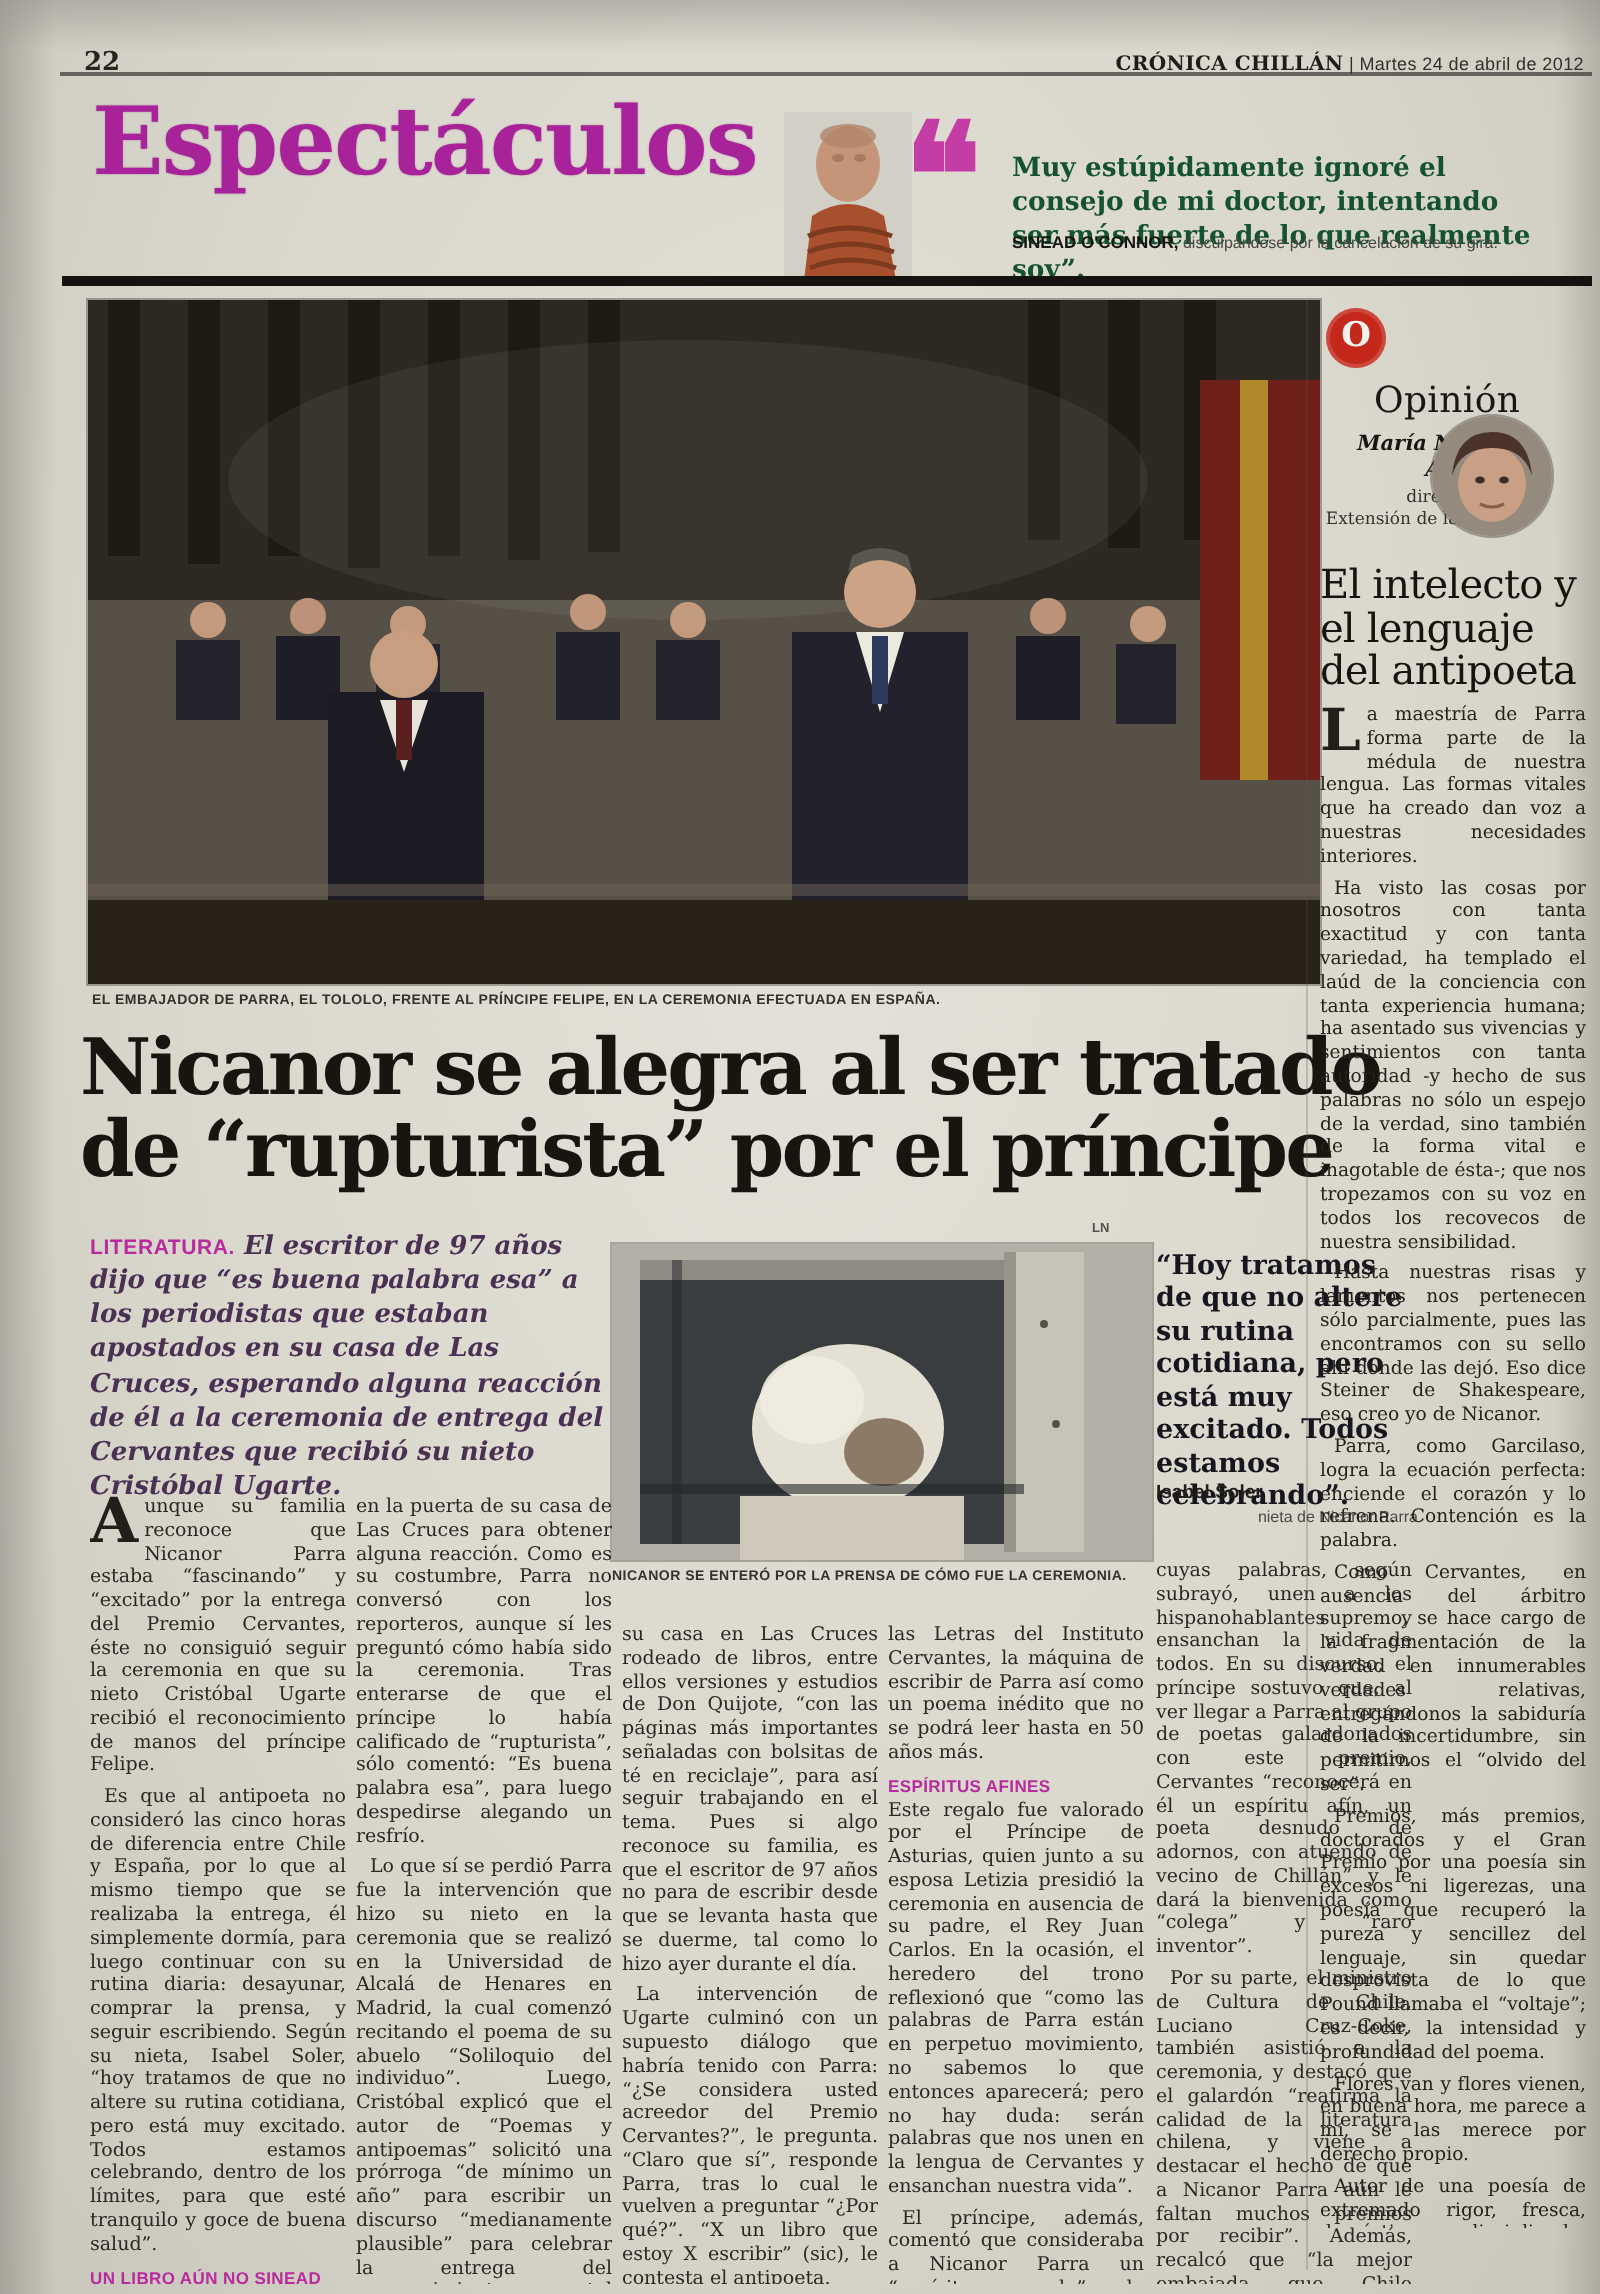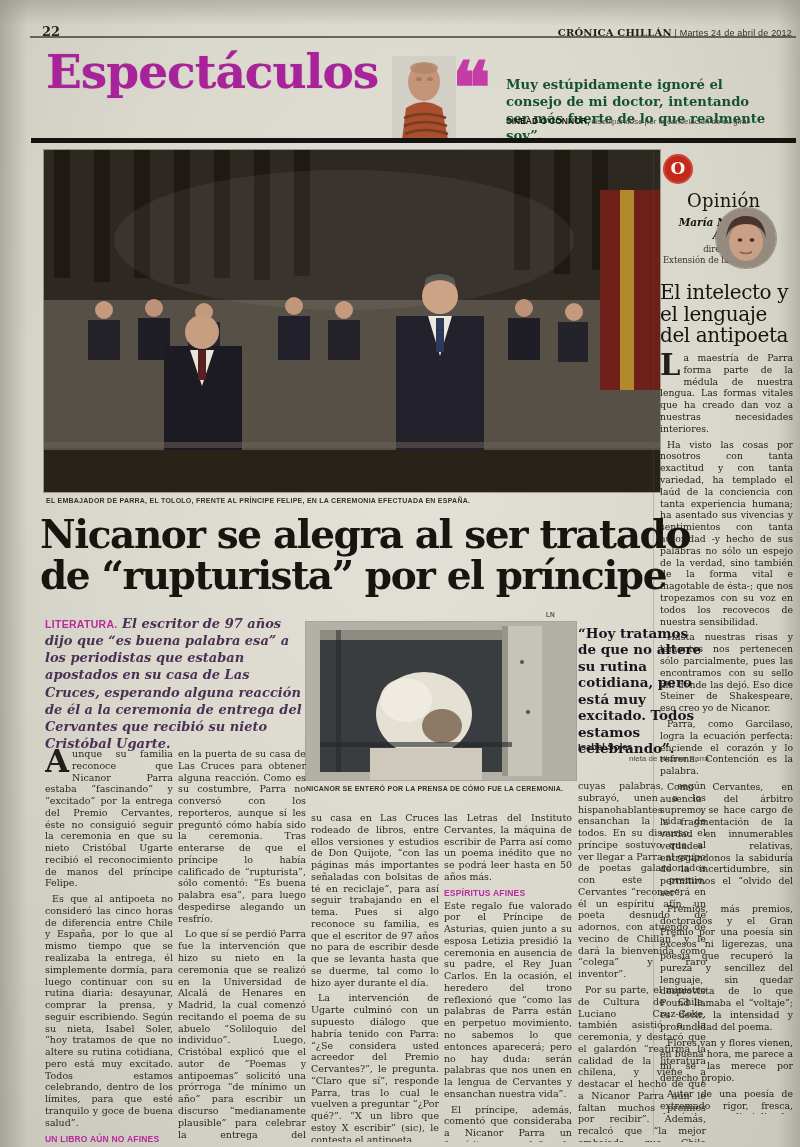--- a/index.html
+++ b/index.html
@@ -188,21 +188,21 @@
 </div>
 <div class="abs caption photo2-caption">NICANOR SE ENTERÓ POR LA PRENSA DE CÓMO FUE LA CEREMONIA.</div>
 
 <div class="abs pullquote">“Hoy tratamos de que no altere su rutina cotidiana, pero está muy excitado. Todos estamos celebrando”.</div>
 <div class="abs pq-author">Isabel Soler</div>
 <div class="abs pq-role">nieta de Nicanor Parra</div>
 
 <div class="abs col c1">
     <div class="blk p first"><span class="dropcap">A</span>unque su familia reconoce que Nicanor Parra estaba “fascinando” y “excitado” por la entrega del Premio Cervantes, éste no consiguió seguir la ceremonia en que su nieto Cristóbal Ugarte recibió el reconocimiento de manos del príncipe Felipe.</div>
     <div class="blk p">Es que al antipoeta no consideró las cinco horas de diferencia entre Chile y España, por lo que al mismo tiempo que se realizaba la entrega, él simplemente dormía, para luego continuar con su rutina diaria: desayunar, comprar la prensa, y seguir escribiendo. Según su nieta, Isabel Soler, “hoy tratamos de que no altere su rutina cotidiana, pero está muy excitado. Todos estamos celebrando, dentro de los límites, para que esté tranquilo y goce de buena salud”.</div>
-    <div class="blk subhead">UN LIBRO AÚN NO AFINES</div>
+    <div class="blk subhead">UN LIBRO AÚN NO SINEAD</div>
   </div>
 <div class="abs col c2">
     <div class="blk p first">en la puerta de su casa de Las Cruces para obtener alguna reacción. Como es su costumbre, Parra no conversó con los reporteros, aunque sí les preguntó cómo había sido la ceremonia. Tras enterarse de que el príncipe lo había calificado de “rupturista”, sólo comentó: “Es buena palabra esa”, para luego despedirse alegando un resfrío.</div>
     <div class="blk p">Lo que sí se perdió Parra fue la intervención que hizo su nieto en la ceremonia que se realizó en la Universidad de Alcalá de Henares en Madrid, la cual comenzó recitando el poema de su abuelo “Soliloquio del individuo”. Luego, Cristóbal explicó que el autor de “Poemas y antipoemas” solicitó una prórroga “de mínimo un año” para escribir un discurso “medianamente plausible” para celebrar la entrega del reconocimiento, pues tal como él mismo le había confesado pocas horas antes del acto “Don Quijote no cabe en un fin de semana”.</div>
   </div>
 <div class="abs col c3">
     <div class="blk p first">su casa en Las Cruces rodeado de libros, entre ellos versiones y estudios de Don Quijote, “con las páginas más importantes señaladas con bolsitas de té en reciclaje”, para así seguir trabajando en el tema. Pues si algo reconoce su familia, es que el escritor de 97 años no para de escribir desde que se levanta hasta que se duerme, tal como lo hizo ayer durante el día.</div>
     <div class="blk p">La intervención de Ugarte culminó con un supuesto diálogo que habría tenido con Parra: “¿Se considera usted acreedor del Premio Cervantes?”, le pregunta. “Claro que sí”, responde Parra, tras lo cual le vuelven a preguntar “¿Por qué?”. “X un libro que estoy X escribir” (sic), le contesta el antipoeta.</div>
   </div>
 <div class="abs col c4">

